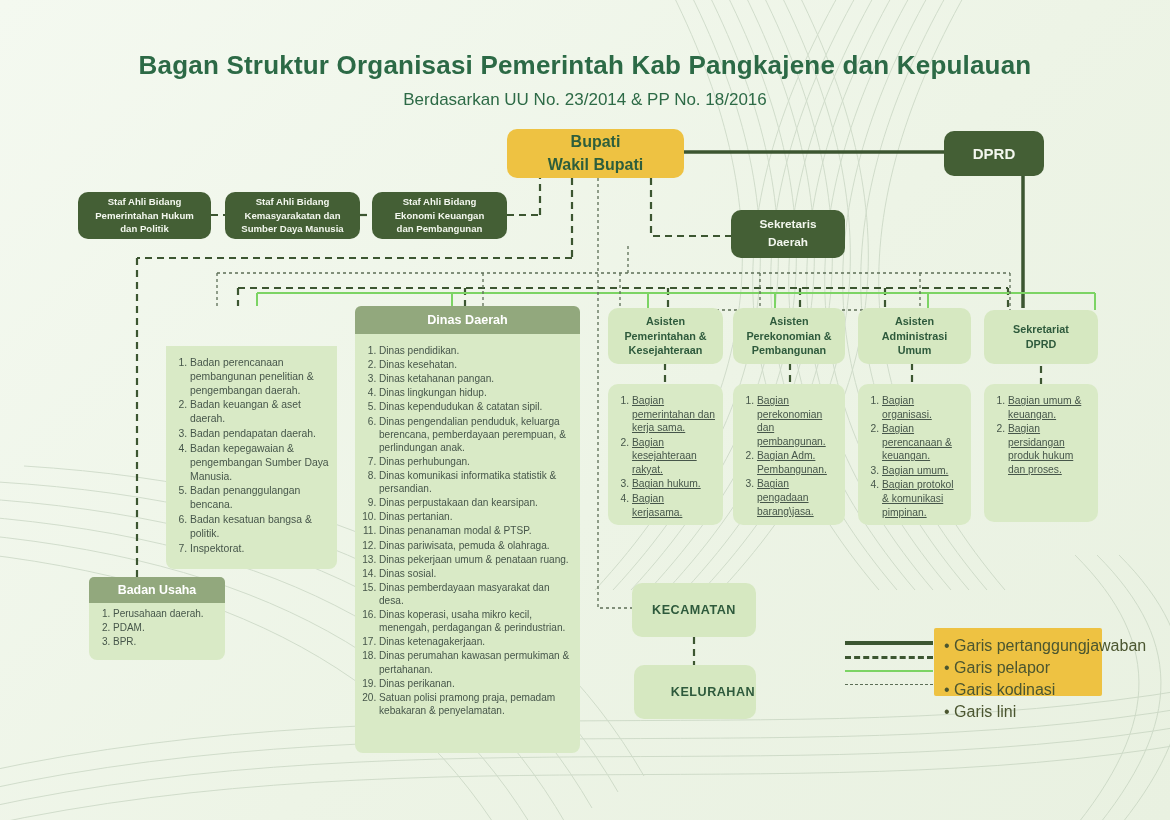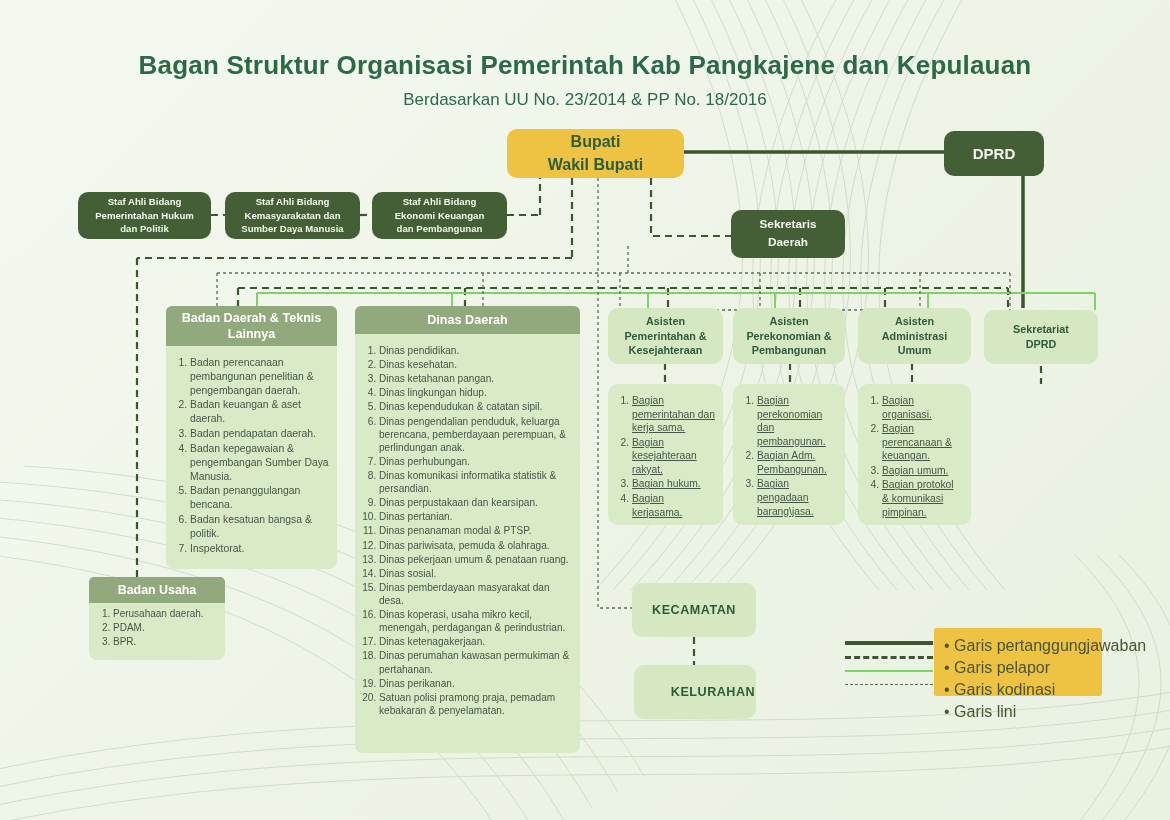--- a/index.html
+++ b/index.html
@@ -140,22 +140,20 @@
   <div class="node dark" style="left:225px;top:192px;width:135px;height:47px;font-size:9.6px;line-height:1.4;">Staf Ahli Bidang
 Kemasyarakatan dan
 Sumber Daya Manusia</div>
   <div class="node dark" style="left:372px;top:192px;width:135px;height:47px;font-size:9.6px;line-height:1.4;">Staf Ahli Bidang
 Ekonomi Keuangan
 dan Pembangunan</div>
 
   <div class="node dark" style="left:731px;top:210px;width:114px;height:48px;font-size:11.8px;line-height:1.5;">Sekretaris
 Daerah</div>
 
-  <div class="node sage" style="left:166px;top:306px;width:171px;height:40px;font-size:12.6px;line-height:1.3;border-radius:6px 6px 0 0;">Badan Daerah &amp; Teknis
-Lainnya</div>
   <div class="listbox lst-badan" style="left:166px;top:346px;width:171px;height:223px;border-radius:0 0 8px 8px;">
     <ol>
         <li>Badan perencanaan pembangunan penelitian &amp; pengembangan daerah.</li>
         <li>Badan keuangan &amp; aset daerah.</li>
         <li>Badan pendapatan daerah.</li>
         <li>Badan kepegawaian &amp; pengembangan Sumber Daya Manusia.</li>
         <li>Badan penanggulangan bencana.</li>
         <li>Badan kesatuan bangsa &amp; politik.</li>
         <li>Inspektorat.</li>
       </ol>
@@ -217,20 +215,26 @@
     <ol>
         <li>Bagian organisasi.</li>
         <li>Bagian perencanaan &amp; keuangan.</li>
         <li>Bagian umum.</li>
         <li>Bagian protokol &amp; komunikasi pimpinan.</li>
       </ol>
   </div>
 
   <div class="node lightg" style="left:984px;top:310px;width:114px;height:54px;font-size:10.8px;line-height:1.4;text-align:center;">Sekretariat
 DPRD</div>
+  <div class="listbox lst-asisten" style="left:984px;top:384px;width:114px;height:138px;border-radius:10px;">
+    <ol>
+        <li>Bagian umum &amp; keuangan.</li>
+        <li>Bagian persidangan produk hukum dan proses.</li>
+      </ol>
+  </div>
 
   <div class="node sage" style="left:89px;top:577px;width:136px;height:26px;font-size:12.4px;border-radius:5px 5px 0 0;">Badan Usaha</div>
   <div class="listbox lst-usaha" style="left:89px;top:603px;width:136px;height:57px;border-radius:0 0 8px 8px;padding-top:4px;">
     <ol>
         <li>Perusahaan daerah.</li>
         <li>PDAM.</li>
         <li>BPR.</li>
       </ol>
   </div>
 

